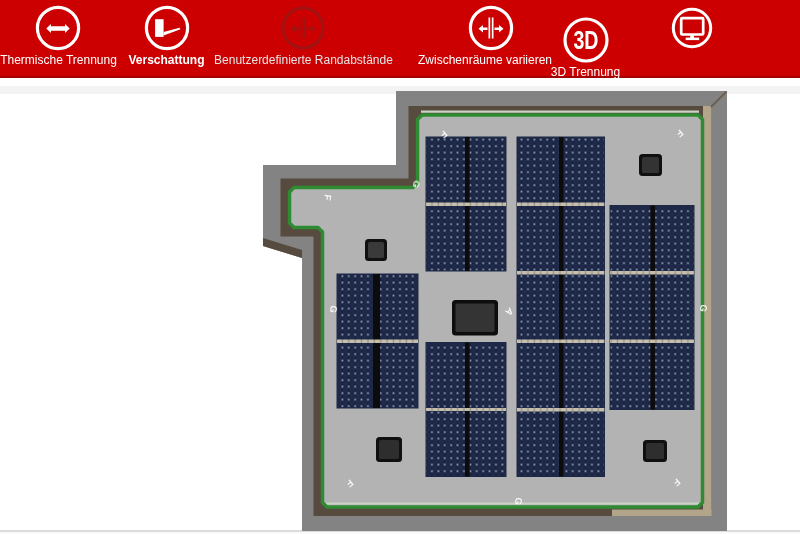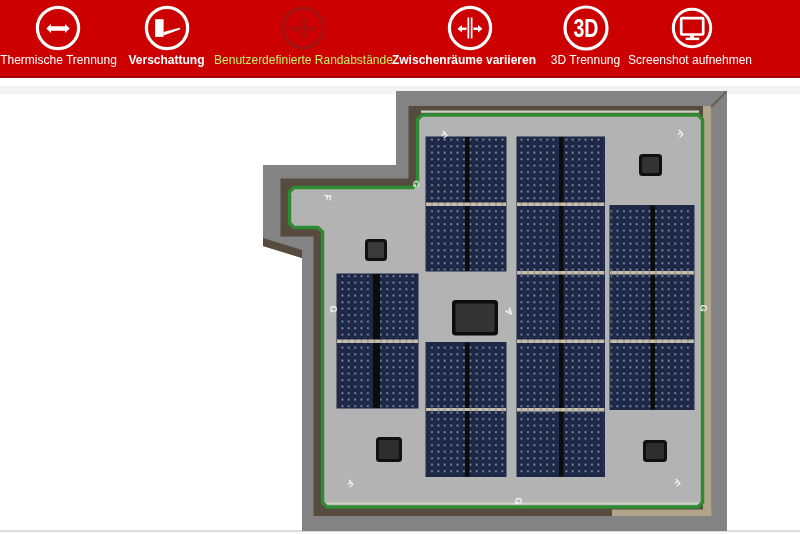--- a/index.html
+++ b/index.html
@@ -1,21 +1,21 @@
 <!DOCTYPE html>
 <html><head>
 <meta charset="utf-8">
 <style>
   html,body{margin:0;padding:0;background:#fff;font-family:"Liberation Sans",sans-serif;}
   #page{position:relative;width:800px;height:534px;overflow:hidden;background:#fff;}
   #toolbar{position:absolute;left:0;top:0;width:800px;height:76px;background:#cc0000;border-bottom:2px solid #a30000;}
   .tb-item{position:absolute;top:0;text-align:center;}
   .tb-item svg{display:block;margin:0 auto;}
   .tb-label{font-size:12px;color:#ffffff;white-space:nowrap;margin-top:1px;}
-  .tb-disabled .tb-label{color:#bef264;}
+  .tb-disabled .tb-label{color:#e5e5e5;}
   #strip{position:absolute;left:0;top:86px;width:800px;height:8px;background:#f3f3f3;}
   #botline{position:absolute;left:0;top:530px;width:800px;height:2px;background:#dcdcdc;}
   #botwhite{position:absolute;left:0;top:532px;width:800px;height:2px;background:#fafafa;}
   #canvas{position:absolute;left:0;top:0;}
 </style>
 </head>
 <body>
 <div id="page">
 
   <div id="strip"></div>
@@ -150,42 +150,41 @@
       <svg width="48" height="52" viewBox="-24 -28 48 52" style="position:relative;left:-0.5px;">
         <circle cx="0" cy="0" r="20" fill="none" stroke="#a11212" stroke-width="3"></circle>
         <rect x="-2.5" y="-10.5" width="1.7" height="21" fill="#a11212"></rect>
         <rect x="0.8" y="-10.5" width="1.7" height="21" fill="#a11212"></rect>
         <path d="M-3.5,-0.4 L-8,-0.4 L-8,-2.9 L-12.5,0.8 L-8,4.5 L-8,2 L-3.5,2 Z" fill="#a11212"></path>
         <path d="M3.5,-0.4 L8,-0.4 L8,-2.9 L12.5,0.8 L8,4.5 L8,2 L3.5,2 Z" fill="#a11212"></path>
       </svg>
       <div class="tb-label">Benutzerdefinierte Randabstände</div>
     </div>
 
-    <div class="tb-item" style="left:364px;width:200px;font-weight:bold;">
+    <div class="tb-item" style="left:385px;width:200px;">
       <svg width="48" height="52" viewBox="-24 -28 48 52" style="position:relative;left:5.5px;">
         <circle cx="0" cy="0" r="20.6" fill="none" stroke="#fff" stroke-width="3.2"></circle>
         <rect x="-2.5" y="-10.5" width="1.7" height="21" fill="#fff"></rect>
         <rect x="0.8" y="-10.5" width="1.7" height="21" fill="#fff"></rect>
         <path d="M-3.5,-0.4 L-8,-0.4 L-8,-2.9 L-12.5,0.8 L-8,4.5 L-8,2 L-3.5,2 Z" fill="#fff"></path>
         <path d="M3.5,-0.4 L8,-0.4 L8,-2.9 L12.5,0.8 L8,4.5 L8,2 L3.5,2 Z" fill="#fff"></path>
       </svg>
       <div class="tb-label">Zwischenräume variieren</div>
     </div>
 
-    <div class="tb-item" style="left:510px;width:151px;">
+    <div class="tb-item" style="left:510px;width:151px;margin-top:12px;">
       <svg width="48" height="52" viewBox="-24 -28 48 52">
         <circle cx="0" cy="0" r="21" fill="none" stroke="#fff" stroke-width="3.2"></circle>
         <text x="0" y="9" text-anchor="middle" font-family="Liberation Sans, sans-serif" font-size="25" font-weight="bold" textLength="25" lengthAdjust="spacingAndGlyphs" fill="#fff">3D</text>
       </svg>
       <div class="tb-label">3D Trennung</div>
     </div>
 
     <div class="tb-item" style="left:600px;width:180px;">
       <svg width="48" height="52" viewBox="-24 -28 48 52" style="position:relative;left:1.5px;">
         <circle cx="0" cy="0" r="18.7" fill="none" stroke="#fff" stroke-width="3"></circle>
         <rect x="-10.8" y="-9.8" width="22" height="16.3" rx="1" fill="none" stroke="#fff" stroke-width="2.7"></rect>
         <rect x="-1.8" y="6.5" width="3.8" height="3.8" fill="#fff"></rect>
         <rect x="-6.3" y="9.6" width="13.5" height="2.5" fill="#fff"></rect>
       </svg>
-      <div class="tb-label">Screenshot aufnehmen</div>
     </div>
   </div>
 </div>
 
 </body></html>

